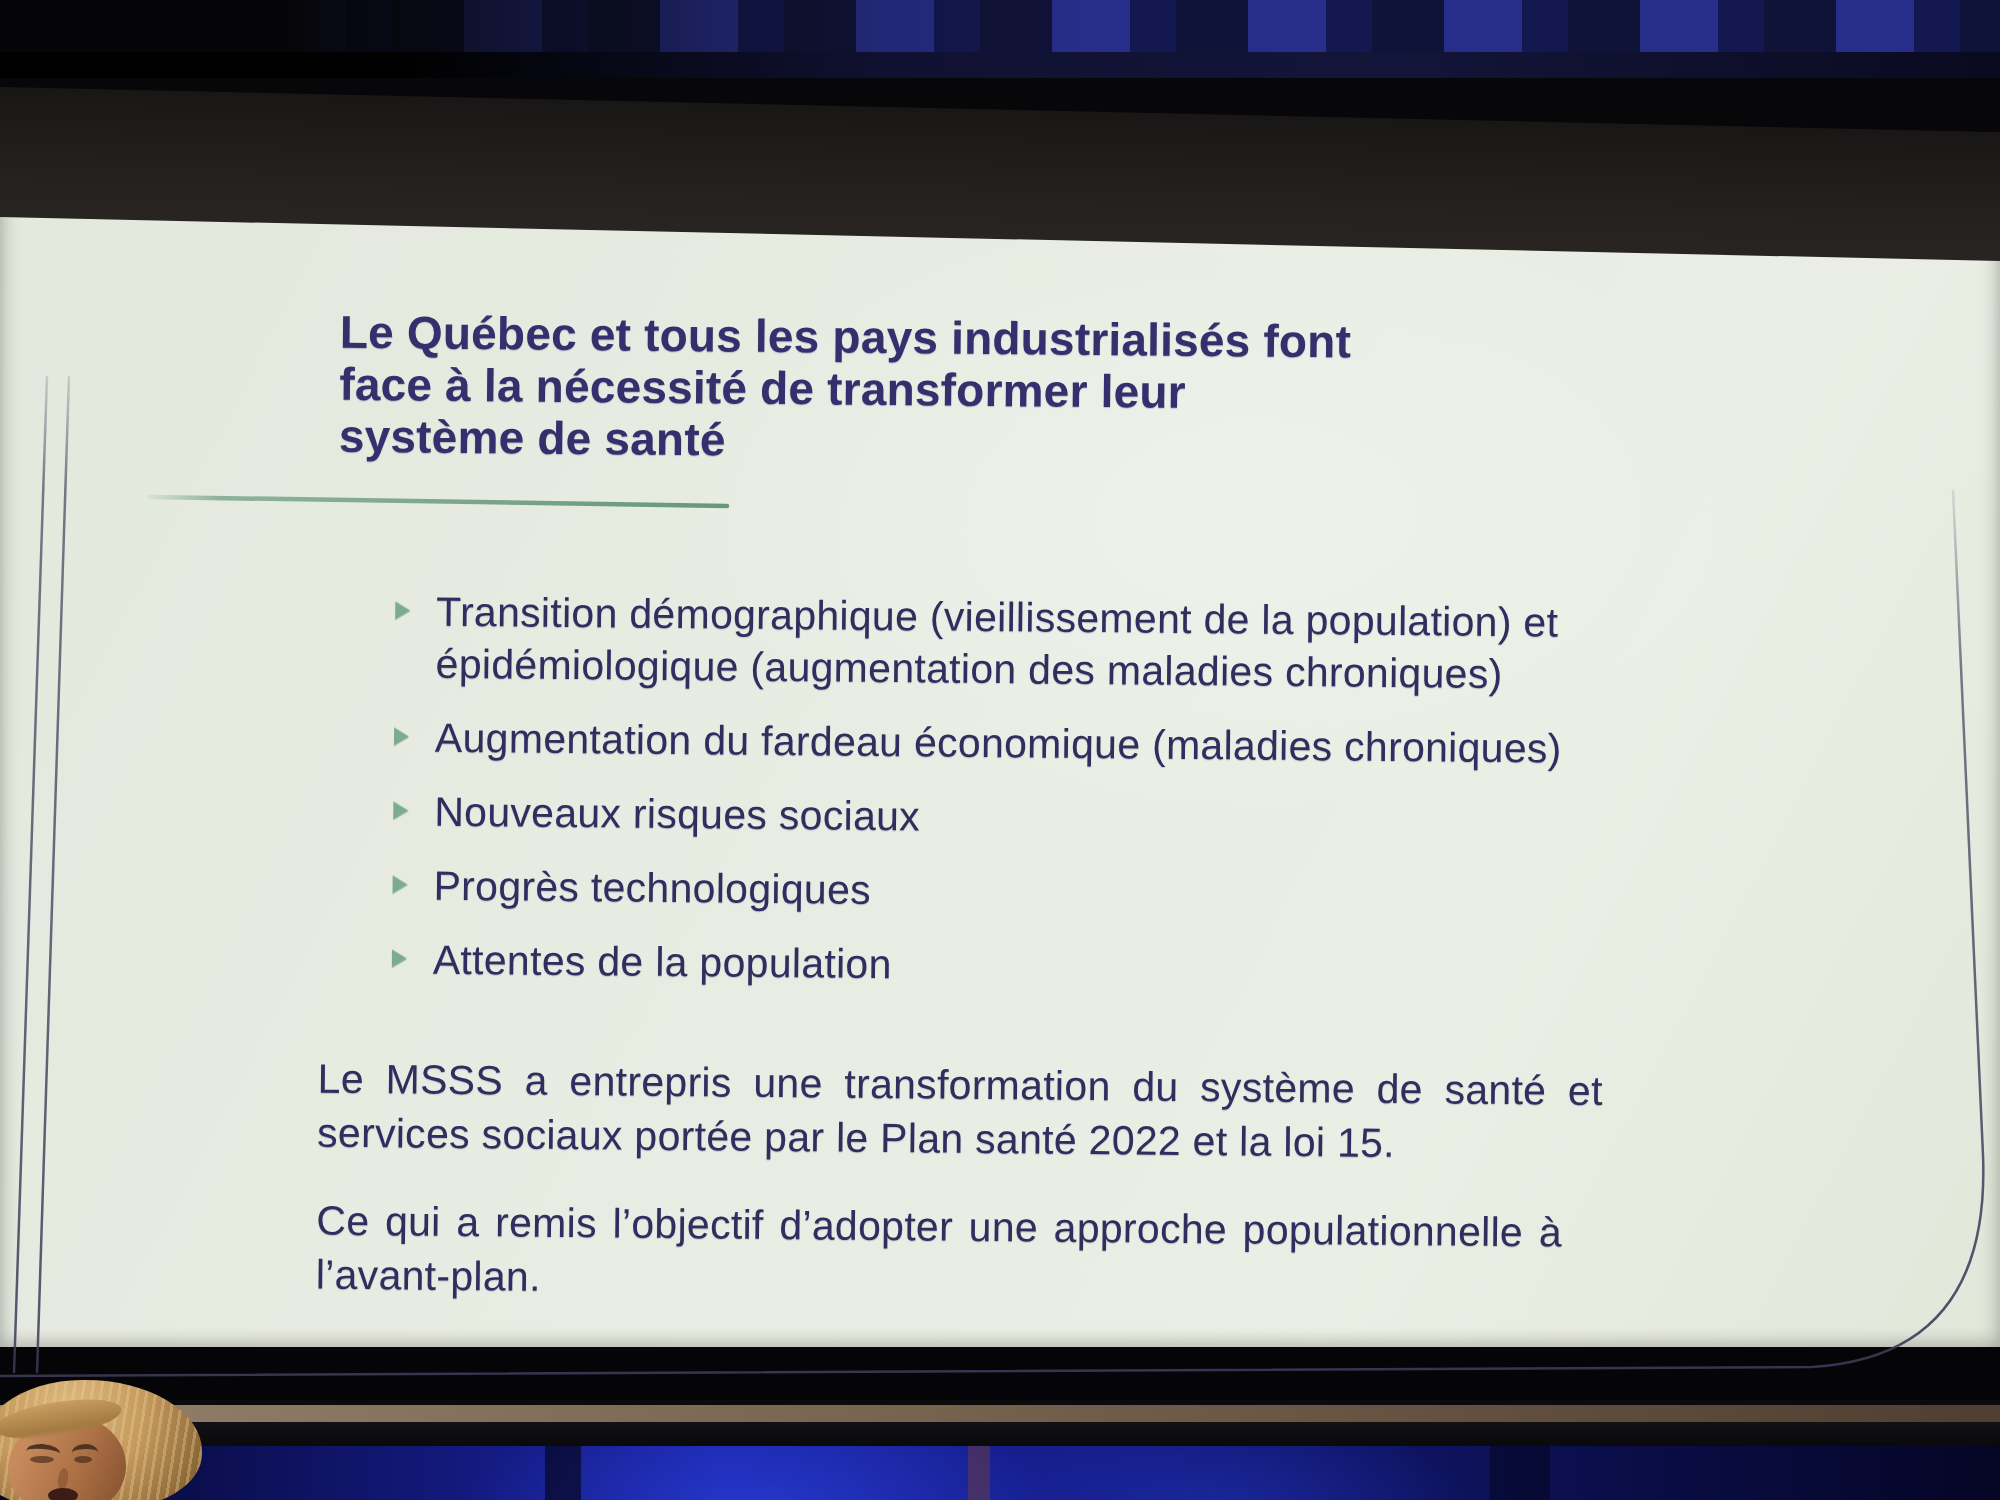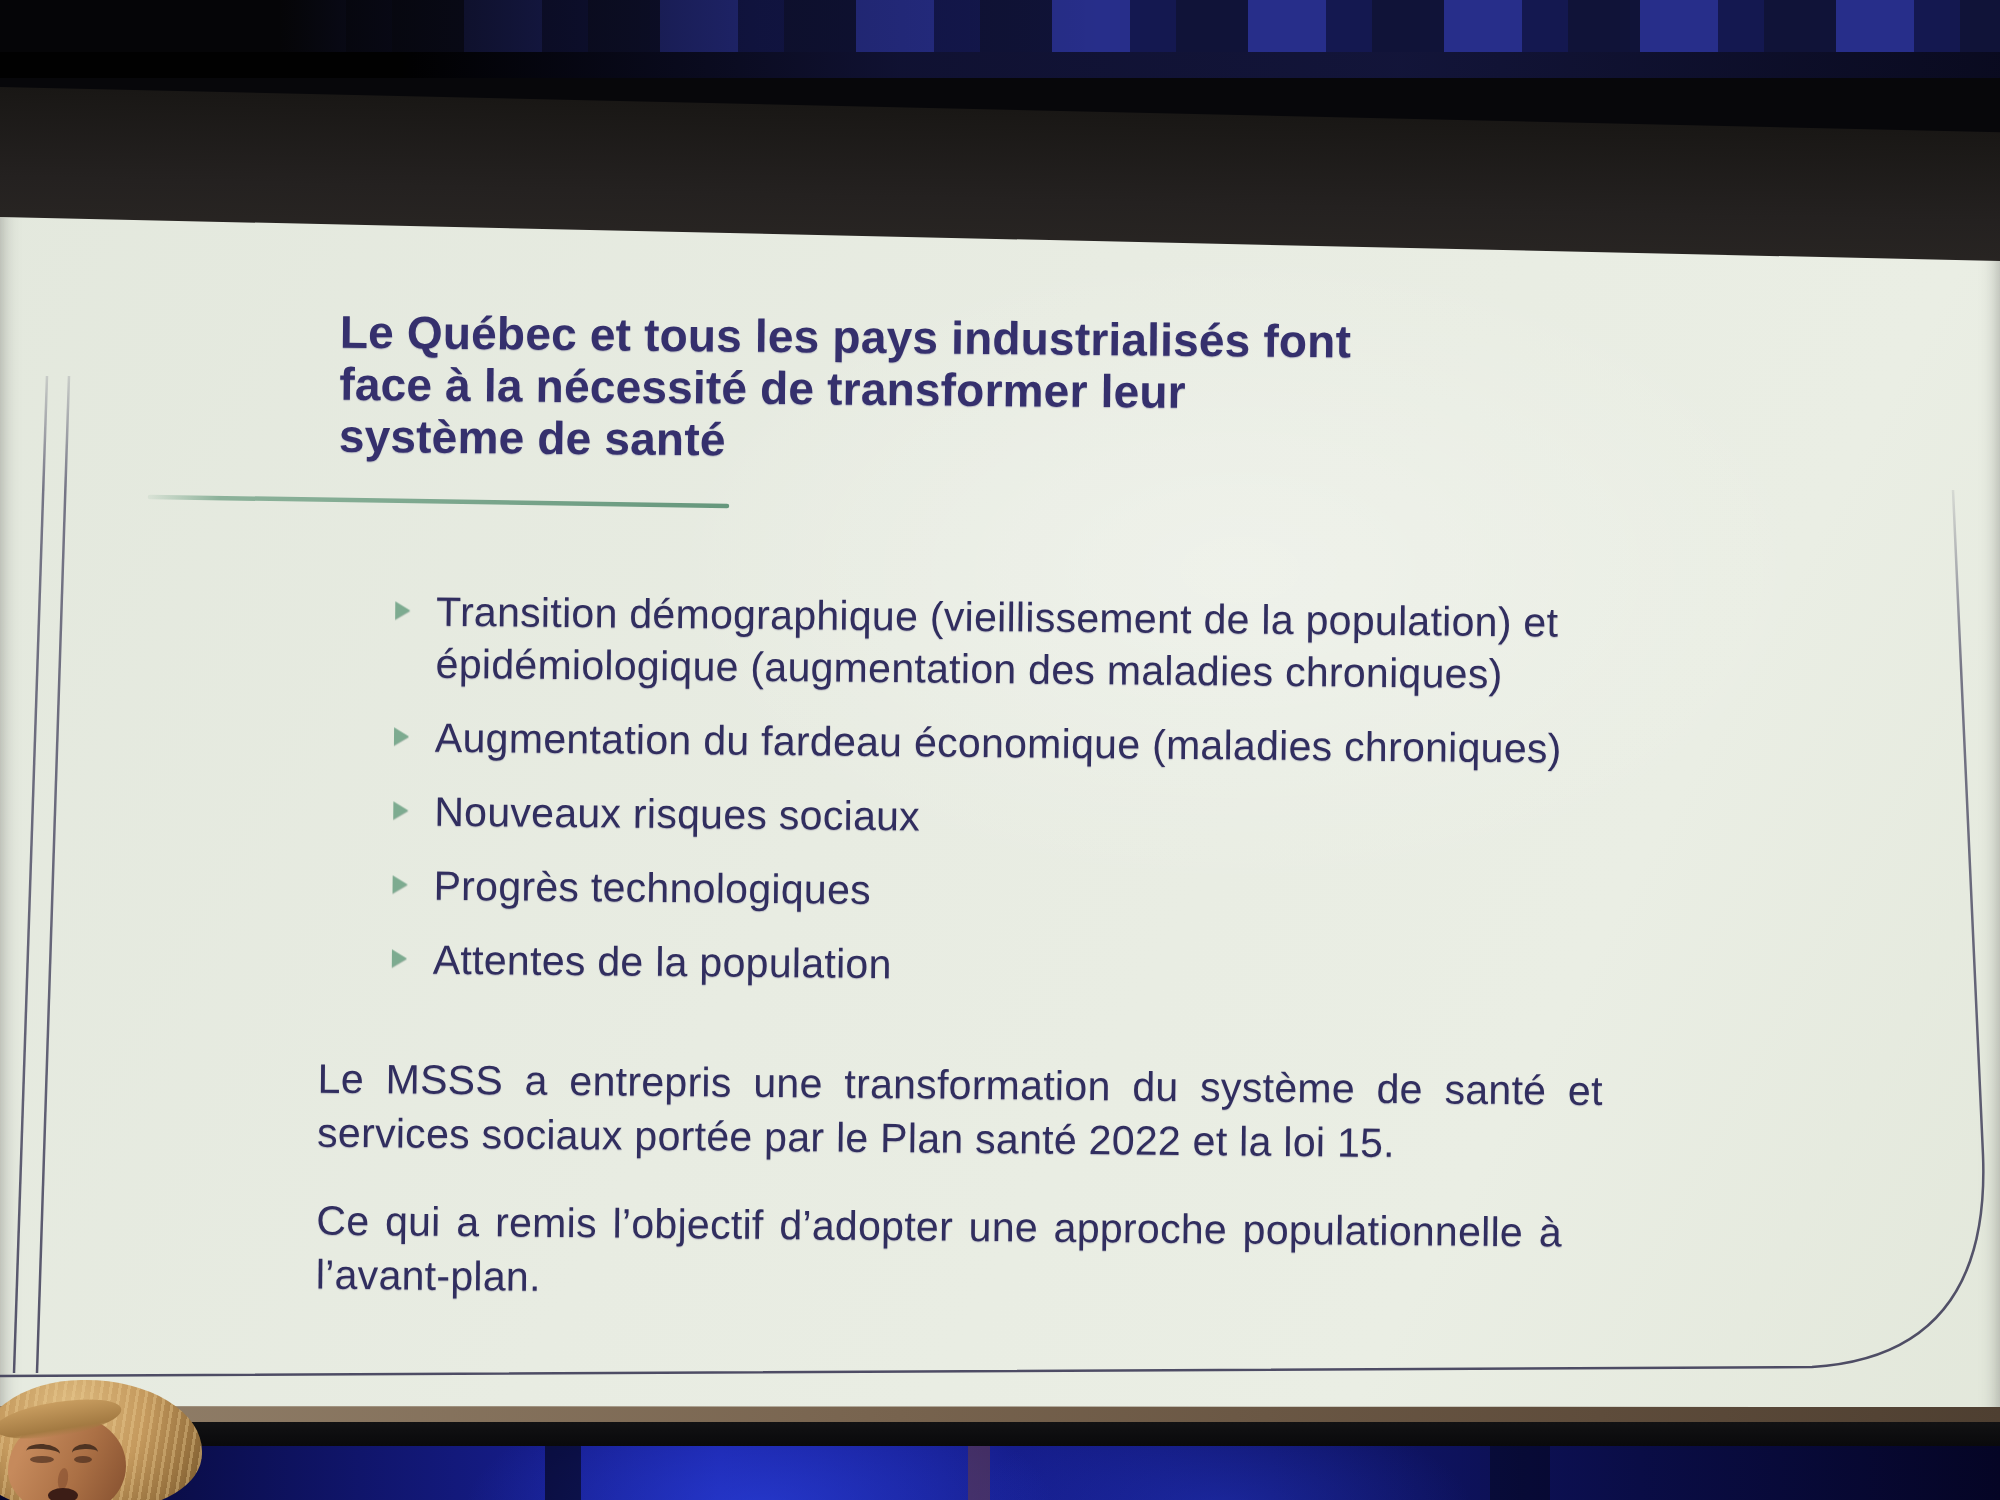--- a/index.html
+++ b/index.html
@@ -26,21 +26,21 @@
   .strip-blue{position:absolute;left:0;top:46px;width:2000px;height:54px;
          background:
            radial-gradient(ellipse 420px 160px at 760px 110%,rgba(45,70,230,.55),transparent 70%),
            radial-gradient(ellipse 360px 140px at 1220px 115%,rgba(40,60,210,.4),transparent 70%),
            linear-gradient(90deg,#05062a 0,#10156b 18%,#1b24a8 36%,#131a7e 58%,#0a0d46 82%,#050525 100%);}
   .blue-bar1{position:absolute;left:545px;top:0;width:36px;height:54px;background:rgba(0,0,0,.55);}
   .blue-bar2{position:absolute;left:968px;top:0;width:22px;height:54px;background:rgba(140,70,25,.38);}
   .blue-bar3{position:absolute;left:1490px;top:0;width:60px;height:54px;background:rgba(0,0,0,.35);}
 
   
-  .screen{position:absolute;left:0;top:0;width:2000px;height:1500px;
+  .screen{position:absolute;left:0;top:0;width:2000px;height:1347px;
           clip-path:polygon(0 217px,2000px 261px,2000px 1407px,0 1406px);
           background:
             radial-gradient(ellipse 900px 500px at 62% 38%,rgba(255,255,255,.28),transparent 65%),
             linear-gradient(118deg,#e3e8dd 0%,var(--slide-bg,#e8ece2) 45%,#eaeee4 75%,#e2e7da 100%);
           box-shadow:inset 0 10px 22px rgba(20,20,25,.22), inset 0 -8px 14px rgba(60,55,45,.18);}
 
   .slide{position:absolute;left:0;top:0;width:2000px;height:1500px;
          transform:rotate(.55deg);transform-origin:360px 320px;
          color:var(--body-text,#312e5f);}
 

